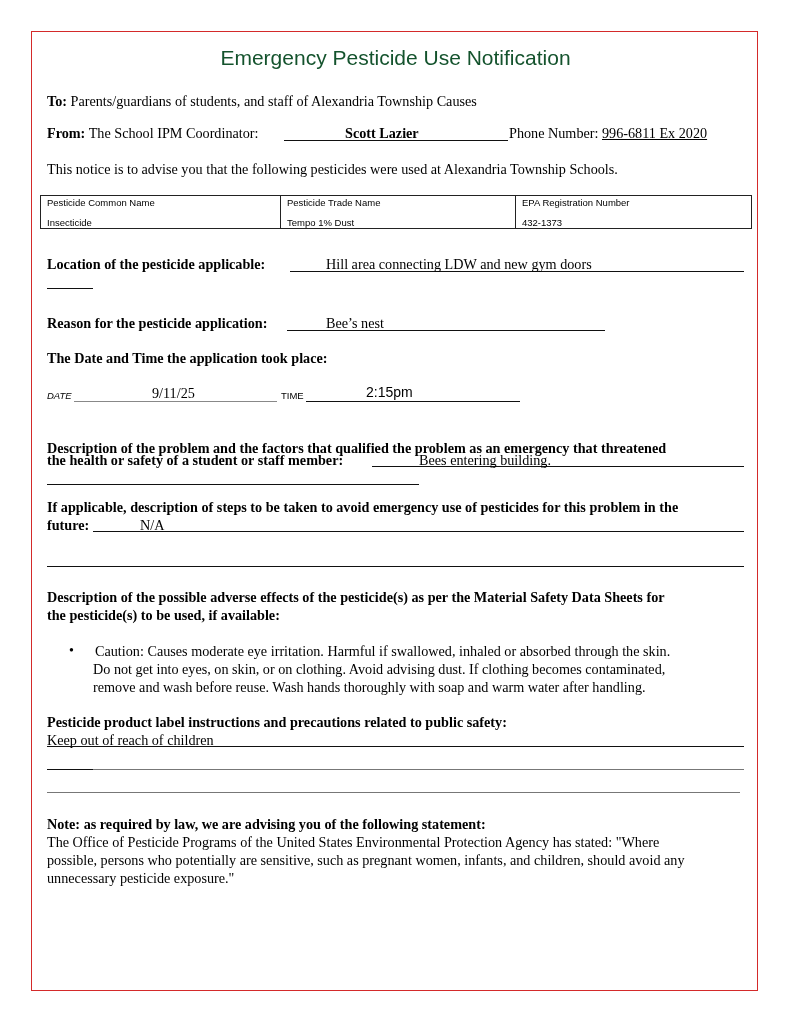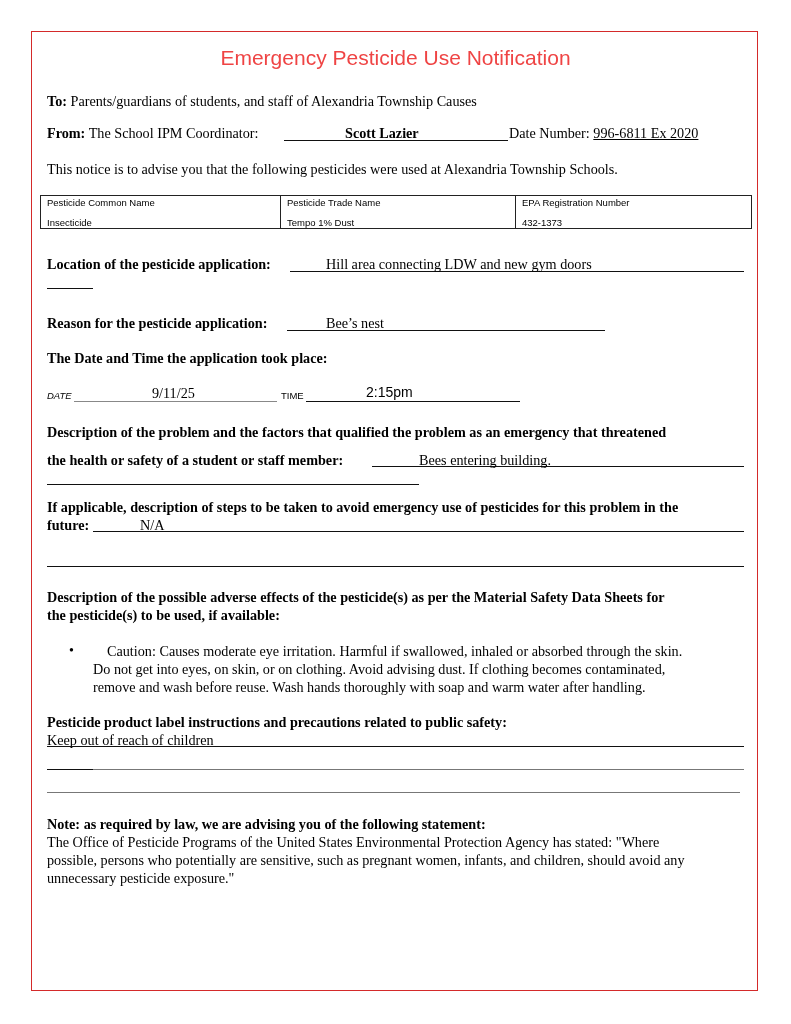--- a/index.html
+++ b/index.html
@@ -2,21 +2,21 @@
 <html><head>
 <meta charset="utf-8">
 <style>
   html, body { margin: 0; padding: 0; background: #ffffff; }
   body { width: 791px; height: 1024px; position: relative; overflow: hidden;
          font-family: "Liberation Serif", serif; color: #000; }
   .frame { position: absolute; left: 31px; top: 31px; width: 727px; height: 960px;
            border: 1.5px solid #d42a2a; box-sizing: border-box; }
   .abs { position: absolute; white-space: nowrap; }
   .title { left: 0; width: 791px; top: 46px; text-align: center;
-           font-family: "Liberation Sans", sans-serif; font-size: 21px; color: #ef4444; }
+           font-family: "Liberation Sans", sans-serif; font-size: 21px; color: #14532d; }
   .p { font-size: 14.2px; line-height: 17px; }
   .b { font-weight: bold; }
   .u { text-decoration: underline; }
   .line { position: absolute; height: 0; border-bottom: 1.3px solid #111; }
   .line.gray { border-bottom-color: #777; }
   .line.thin { border-bottom-width: 1px; border-bottom-color: #888; }
   table.pest { position: absolute; left: 40px; top: 195px; width: 712px; height: 24px;
                border-collapse: collapse; font-family: "Liberation Sans", sans-serif;
                font-size: 9.5px; }
   table.pest td { border: 1px solid #222; vertical-align: top; padding: 0 6px; }
@@ -36,21 +36,21 @@
   <span>Parents/guardians of students, and staff of Alexandria Township Causes</span>
 </div>
 
 <div class="abs p" style="left:47px; top:125px;">
   <span class="b">From:</span>
   <span>The School IPM Coordinator:</span>
 </div>
 <div class="line" style="left:284px; top:140px; width:224px;"></div>
 <div class="abs p" style="left:345px; top:125px;font-weight:bold;">Scott Lazier</div>
 <div class="abs p" style="left:509px; top:125px;">
-  <span>Date Number:</span>
+  <span>Phone Number:</span>
   <span class="u">996-6811 Ex 2020</span>
 </div>
 
 <div class="abs p" style="left:47px; top:161px;">This notice is to advise you that the following pesticides were used at Alexandria Township Schools.</div>
 
 <table class="pest">
   <tbody>
       <tr>
     <td style="width:227px;">
       <span class="hdr">Pesticide Common Name</span>
@@ -61,53 +61,53 @@
       <span>Tempo 1% Dust</span>
     </td>
     <td>
       <span class="hdr">EPA Registration Number</span>
       <span>432-1373</span>
     </td>
   </tr>
 </tbody>
   </table>
 
-<div class="abs p b" style="left:47px; top:256px;">Location of the pesticide application:</div>
+<div class="abs p b" style="left:47px; top:256px;">Location of the pesticide applicable:</div>
 <div class="line" style="left:290px; top:271px; width:454px;"></div>
 <div class="abs p" style="left:326px; top:256px;">Hill area connecting LDW and new gym doors</div>
 <div class="line" style="left:47px; top:288px; width:46px;"></div>
 
 <div class="abs p b" style="left:47px; top:315px;">Reason for the pesticide application:</div>
 <div class="line" style="left:287px; top:330px; width:318px;"></div>
 <div class="abs p" style="left:326px; top:315px;">Bee’s nest</div>
 
 <div class="abs p b" style="left:47px; top:350px;">The Date and Time the application took place:</div>
 <div class="abs small-sans" style="left:47px; top:390px;font-style:italic;">DATE</div>
 <div class="line thin" style="left:74px; top:401px; width:203px;"></div>
 <div class="abs p" style="left:152px; top:385px;">9/11/25</div>
 <div class="abs small-sans" style="left:281px; top:390px;">TIME</div>
 <div class="line" style="left:306px; top:401px; width:214px;"></div>
 <div class="abs" style="left:366px; top:384px; font-family:'Liberation Sans',sans-serif; font-size:14px;">2:15pm</div>
 
-<div class="abs p b" style="left:47px; top:424px;">Description of the problem and the factors that qualified the problem as an emergency that threatened</div>
+<div class="abs p b" style="left:47px; top:440px;">Description of the problem and the factors that qualified the problem as an emergency that threatened</div>
 <div class="abs p b" style="left:47px; top:452px;">the health or safety of a student or staff member:</div>
 <div class="line" style="left:372px; top:466px; width:372px;"></div>
 <div class="abs p" style="left:419px; top:452px;">Bees entering building.</div>
 <div class="line" style="left:47px; top:484px; width:372px;"></div>
 
 <div class="abs p b" style="left:47px; top:499px;">If applicable, description of steps to be taken to avoid emergency use of pesticides for this problem in the</div>
 <div class="abs p b" style="left:47px; top:517px;">future:</div>
 <div class="line" style="left:93px; top:531px; width:651px;"></div>
 <div class="abs p" style="left:140px; top:517px;font-family:Liberation Serif, serif;">N/A</div>
 <div class="line" style="left:47px; top:566px; width:697px;"></div>
 
 <div class="abs p b" style="left:47px; top:589px;">Description of the possible adverse effects of the pesticide(s) as per the Material Safety Data Sheets for</div>
 <div class="abs p b" style="left:47px; top:607px;">the pesticide(s) to be used, if available:</div>
 <div class="abs bullet" style="left:69px; top:643px;">•</div>
-<div class="abs p" style="left:107px; top:643px;">Caution: Causes moderate eye irritation. Harmful if swallowed, inhaled or absorbed through the skin.</div>
+<div class="abs p" style="left:95px; top:643px;">Caution: Causes moderate eye irritation. Harmful if swallowed, inhaled or absorbed through the skin.</div>
 <div class="abs p" style="left:93px; top:661px;">Do not get into eyes, on skin, or on clothing. Avoid advising dust. If clothing becomes contaminated,</div>
 <div class="abs p" style="left:93px; top:679px;">remove and wash before reuse. Wash hands thoroughly with soap and warm water after handling.</div>
 
 <div class="abs p b" style="left:47px; top:714px;">Pesticide product label instructions and precautions related to public safety:</div>
 <div class="abs p" style="left:47px; top:732px;">Keep out of reach of children</div>
 <div class="line" style="left:47px; top:746px; width:697px;"></div>
 <div class="line" style="left:47px; top:769px; width:46px;"></div>
 <div class="line gray" style="left:93px; top:769px; width:651px;"></div>
 <div class="line gray" style="left:47px; top:792px; width:693px;"></div>
 

